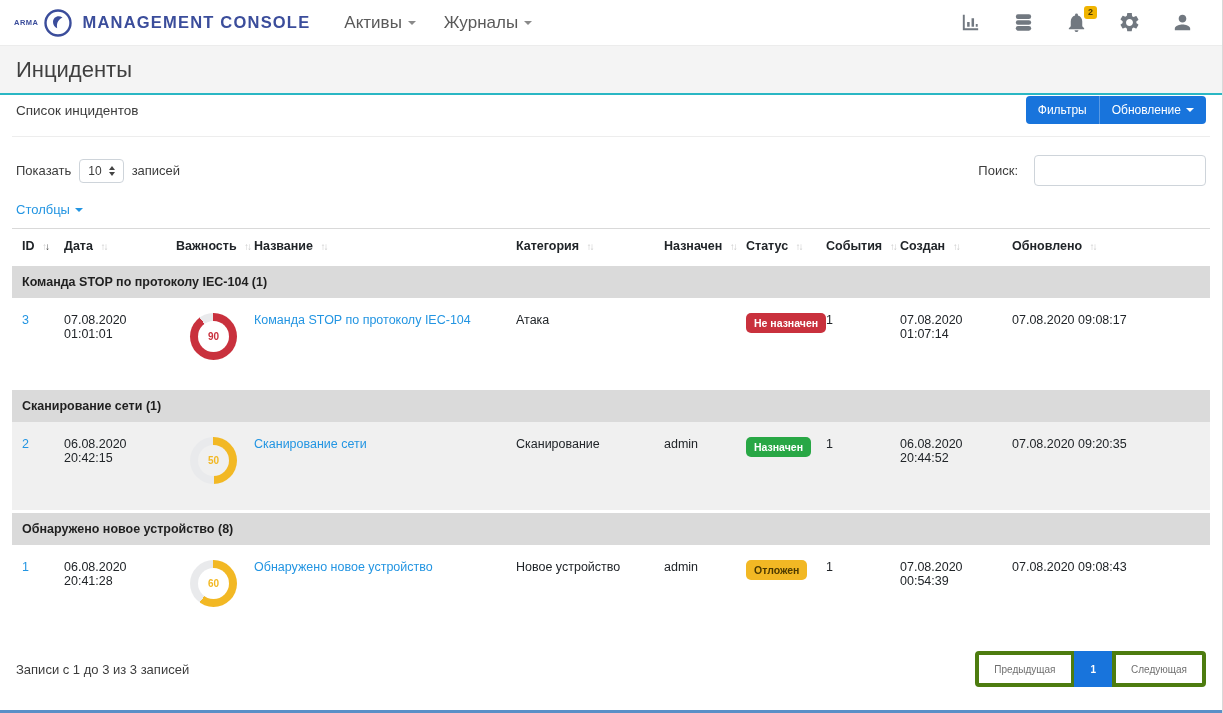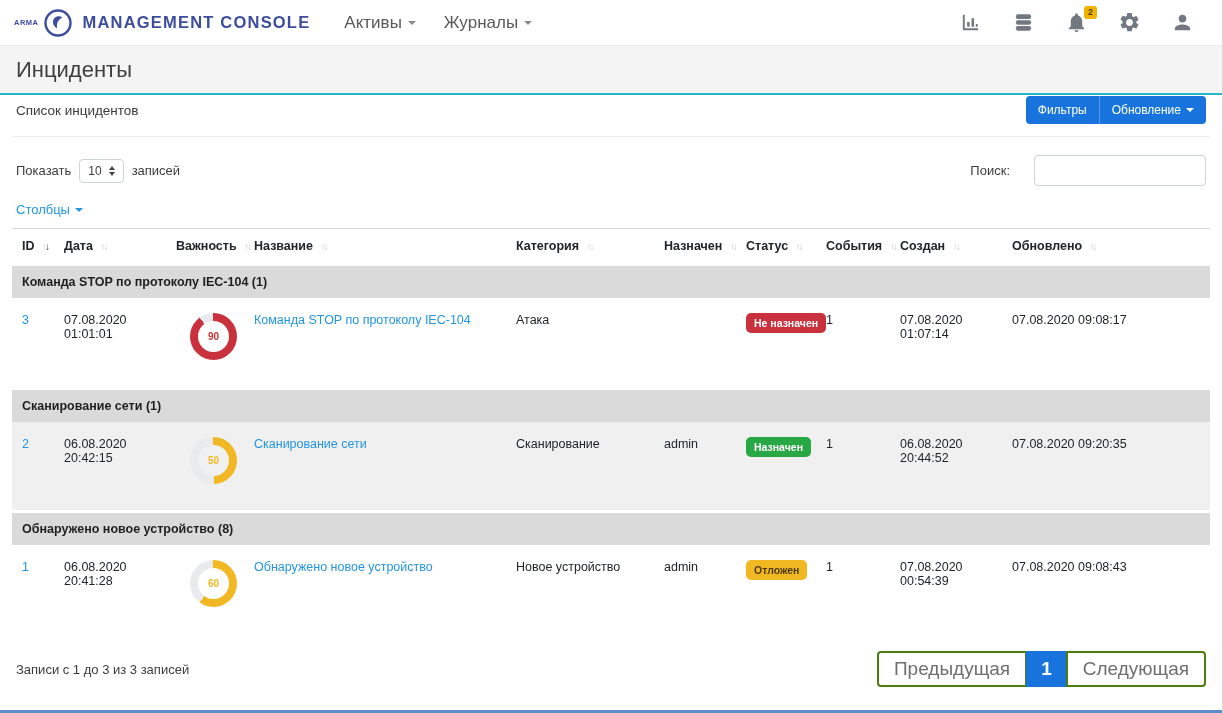--- a/index.html
+++ b/index.html
@@ -39,21 +39,21 @@
   .btn:first-child{border-radius:4px 0 0 4px;border-right:1px solid rgba(255,255,255,.28);}
   .btn:last-child{border-radius:0 4px 4px 0;}
 
   .controls{display:flex;align-items:center;justify-content:space-between;margin-top:18px;padding:0 4px;}
   .show-entries{display:flex;align-items:center;gap:8px;font-size:13px;color:#3c3c3c;}
   .length-select{display:inline-flex;align-items:center;gap:7px;border:1px solid #ced4da;border-radius:4px;padding:4px 8px;font-size:12px;cursor:pointer;background:#fff;}
   .spin{display:inline-flex;flex-direction:column;gap:2px;}
   .spin i{display:block;width:0;height:0;border-left:3.5px solid transparent;border-right:3.5px solid transparent;}
   .spin .up{border-bottom:4px solid #444;}
   .spin .dn{border-top:4px solid #444;}
-  .search{display:flex;align-items:center;gap:24px;font-size:13px;color:#3c3c3c;}
+  .search{display:flex;align-items:center;gap:16px;font-size:13px;color:#3c3c3c;}
   .search input{width:172px;height:31px;border:1px solid #ced4da;border-radius:4px;padding:0 8px;font-family:inherit;font-size:13px;}
   .columns-link{display:inline-flex;align-items:center;margin:16px 4px 0 4px;color:var(--link);font-size:13px;cursor:pointer;}
 
   
   table{width:100%;border-collapse:collapse;table-layout:fixed;margin-top:10px;}
   thead th{font-size:12.5px;font-weight:bold;color:#212529;text-align:left;padding:10px 10px;border-top:1px solid #d9d9d9;border-bottom:1px solid #d9d9d9;white-space:nowrap;cursor:pointer;}
   .sort{font-size:10px;color:#c9c9c9;letter-spacing:-2px;margin-left:4px;}
   .sort .on{color:#3a3a3a;}
   tr.group-row td{background:#dadada;font-size:12.5px;font-weight:bold;color:#1f1f1f;padding:9px 10px;border-top:3px solid #fff;margin-left:47px;}
   tr.data-row td{font-size:12.5px;vertical-align:top;padding:15px 10px;height:90px;}
@@ -64,21 +64,21 @@
   .donut .hole{width:31px;height:31px;border-radius:50%;display:flex;align-items:center;justify-content:center;font-size:10px;font-weight:bold;}
   .badge{display:inline-block;font-size:10.5px;font-weight:bold;color:#fff;padding:4px 8px;border-radius:5px;white-space:nowrap;}
   .badge-danger{background:var(--red);}
   .badge-success{background:var(--green);}
   .badge-warning{background:var(--yellow);color:#4d3a00;}
 
   
   .table-footer{display:flex;align-items:center;justify-content:space-between;margin-top:16px;padding:0 4px 14px 4px;}
   .records-info{font-size:13px;color:#3c3c3c;}
   .pagination{display:flex;}
-  .page-btn{height:36px;padding:0 15px;background:#fff;border:2px solid #4d7c0f;color:#6f6f6f;font-size:19px;cursor:pointer;margin-left:-1px;font-family:inherit;}
+  .page-btn{height:36px;padding:0 15px;background:#fff;border:4px solid #4d7c0f;color:#6f6f6f;font-size:10px;cursor:pointer;margin-left:-1px;font-family:inherit;}
   .page-btn:first-child{border-radius:4px 0 0 4px;margin-left:0;}
   .page-btn:last-child{border-radius:0 4px 4px 0;}
   .page-btn.active{background:var(--accent);border-color:var(--accent);color:#fff;font-weight:bold;min-width:36px;padding:0 13px;}
 
   .bottom-bar{position:absolute;left:0;bottom:0;width:100%;height:3px;background:#5a8fc7;}
 </style>
 </head>
 <body>
 
 <header class="navbar">

